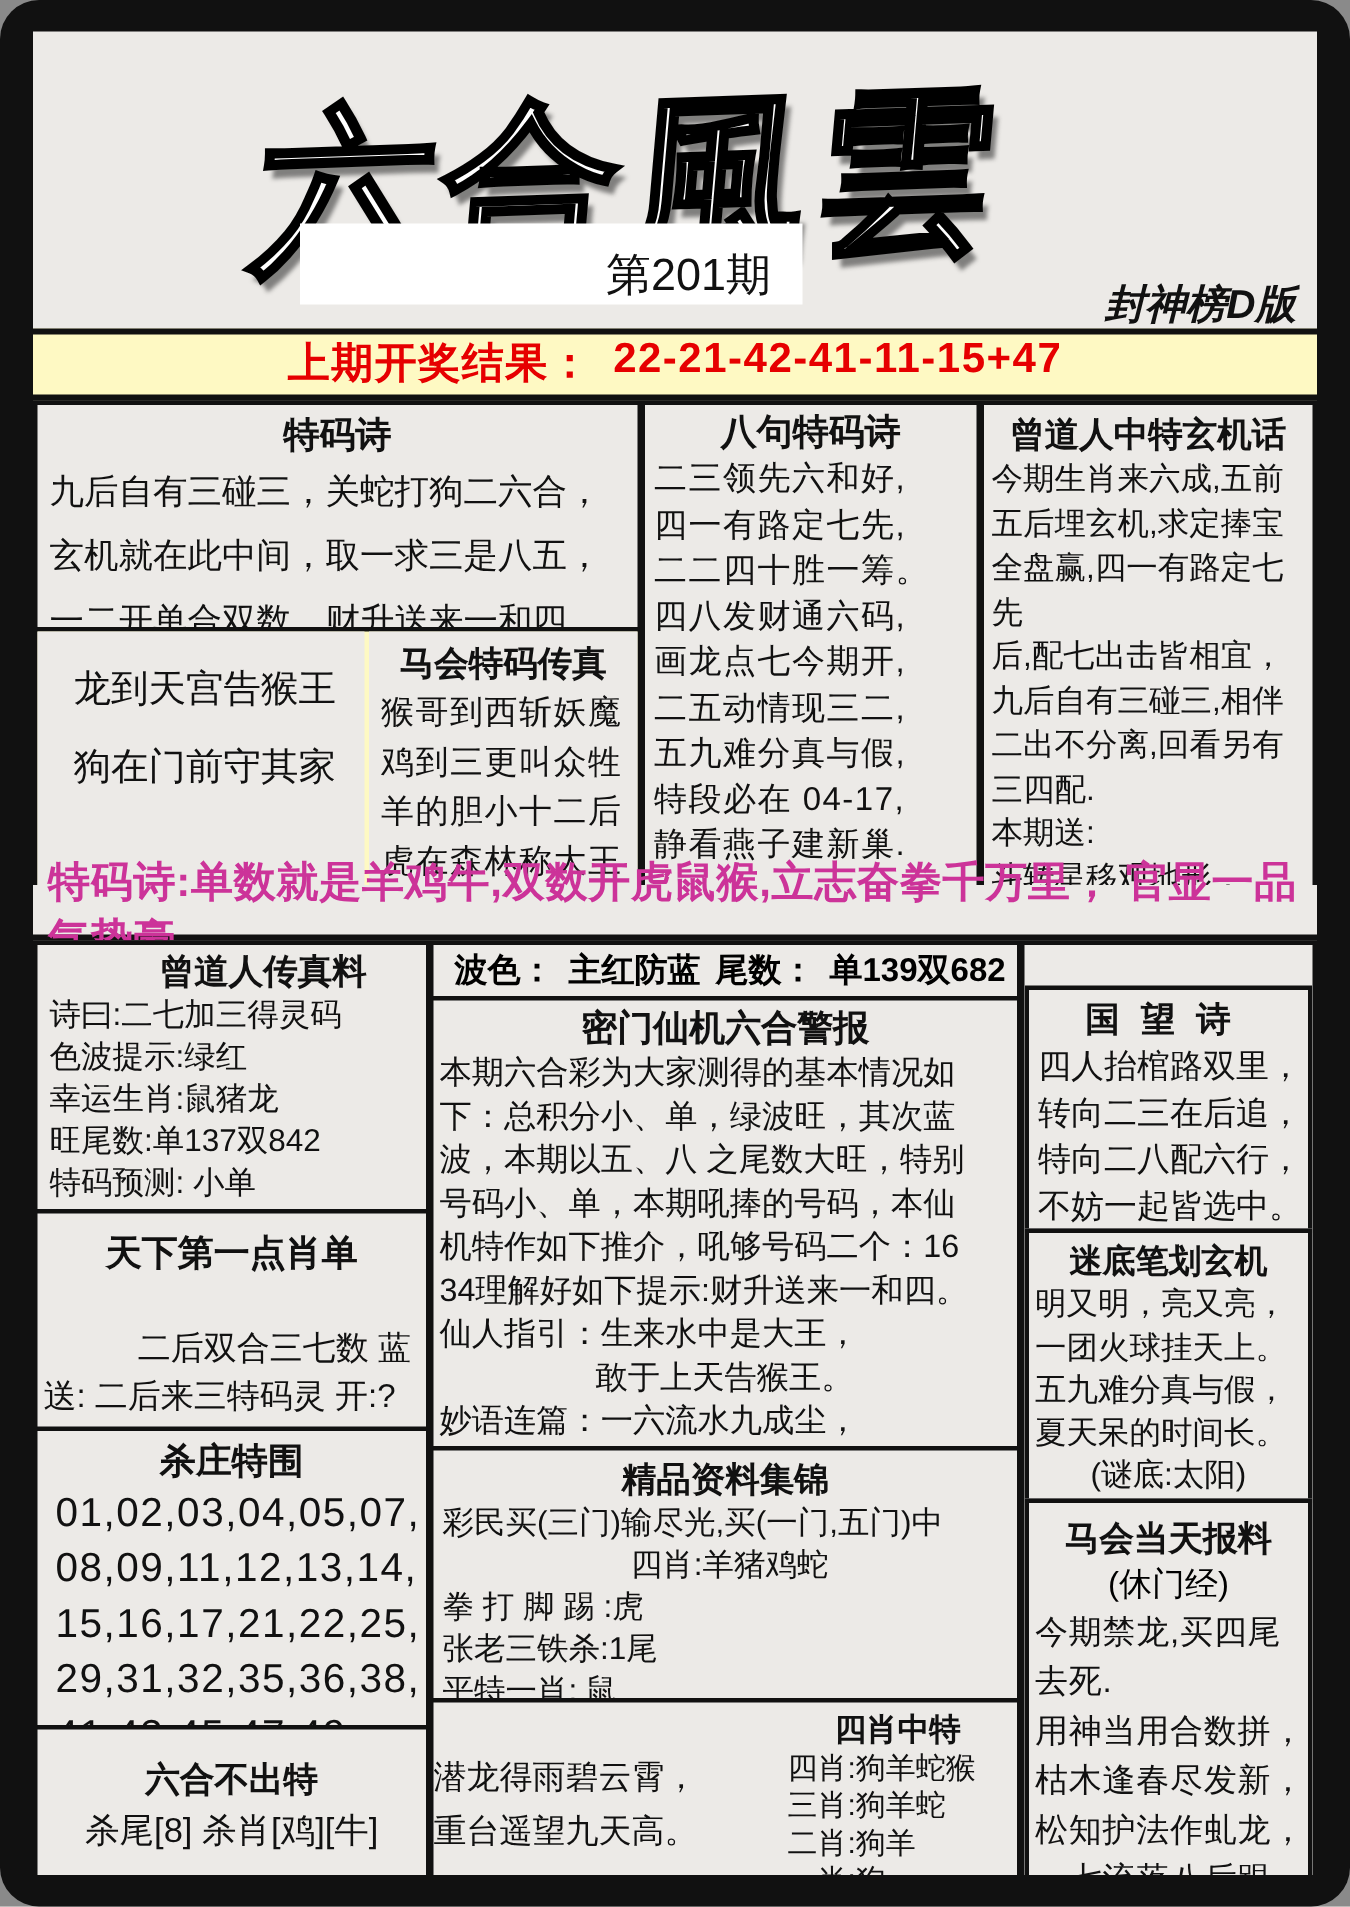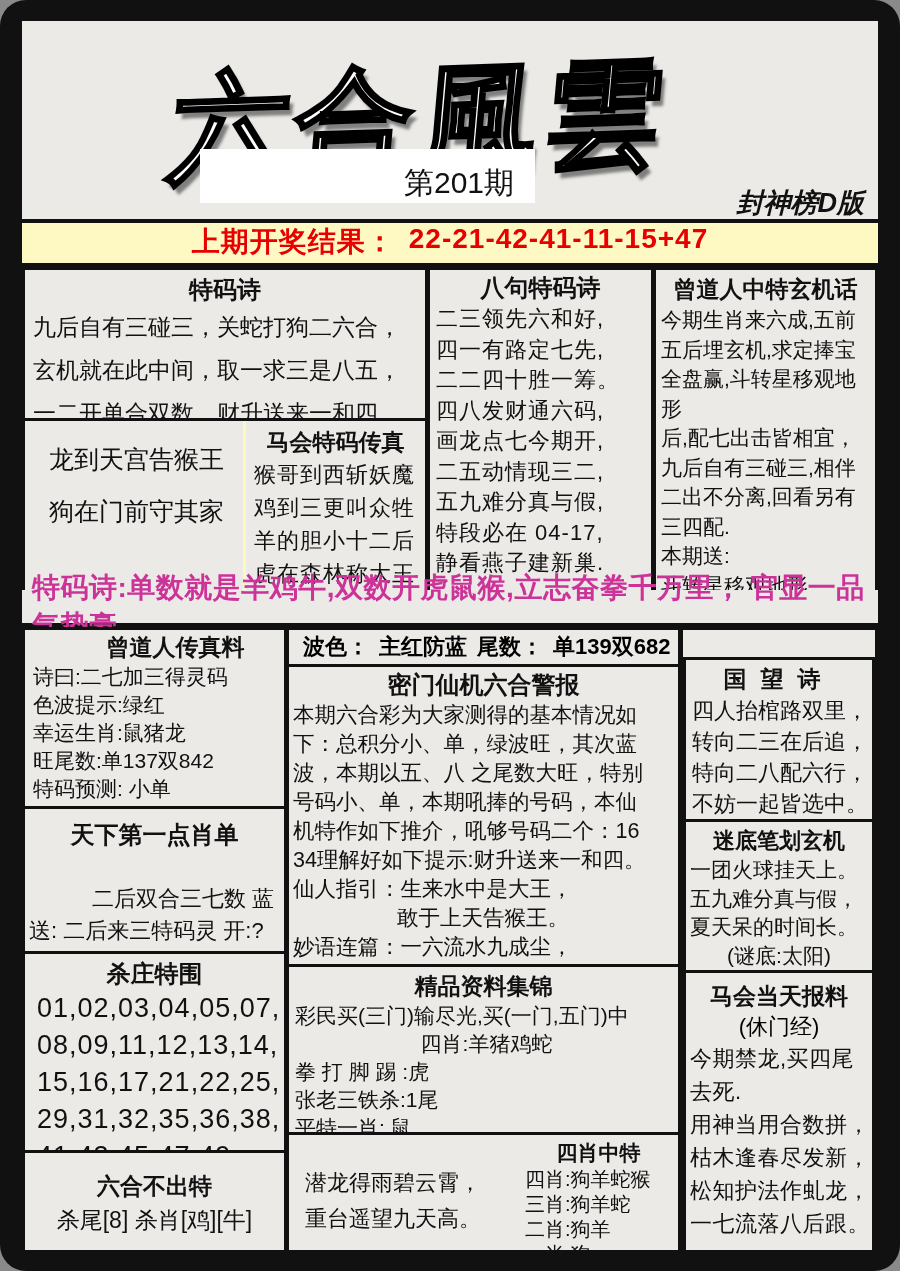--- a/index.html
+++ b/index.html
@@ -58,21 +58,21 @@
   .buchute .ln{font-size:23px;text-align:center;line-height:36px;}
   .bose{display:flex;align-items:center;font-size:22px;font-weight:bold;gap:10px;padding-left:14px;}
   .mimen .btitle{font-size:24px;padding-top:2px;}
   .mimen .ln{font-size:21.5px;line-height:29px;padding:0 4px;white-space:nowrap;}
   .mimen .indent{padding-left:108px;}
   .jingpin .btitle{font-size:23px;padding-top:4px;}
   .jingpin .ln{font-size:21px;line-height:28px;padding-left:6px;white-space:nowrap;}
   .jingpin .ctr{text-align:center;}
   .midbot{display:flex;}
   .qianlong{width:190px;display:flex;flex-direction:column;justify-content:center;gap:6px;}
-  .qianlong .ln{font-size:22px;padding-left:16px;white-space:nowrap;}
+  .qianlong .ln{font-size:22px;padding-left:0;white-space:nowrap;}
   .sixiao{flex:1;padding-top:4px;}
   .sixiao .btitle{font-size:21px;text-align:center;padding-left:40px;}
   .sixiao .ln{font-size:20px;line-height:25px;padding-left:46px;font-weight:500;}
   .rbox{border:3px solid #111;margin-top:-3px;background:#eceae7;overflow:hidden;}
   .rbox:first-of-type{margin-top:0;}
   .guowang .btitle{font-size:23px;letter-spacing:14px;padding-top:4px;}
   .guowang .ln{font-size:22px;line-height:31px;padding-left:6px;}
   .midi .btitle{font-size:22px;padding-top:4px;}
   .midi .ln{font-size:21px;line-height:28.5px;padding-left:4px;}
   .midi .ctr{text-align:center;padding-left:0;}
@@ -131,21 +131,21 @@
         <div class="ln">画龙点七今期开,</div>
         <div class="ln">二五动情现三二,</div>
         <div class="ln">五九难分真与假,</div>
         <div class="ln">特段必在 04-17,</div>
         <div class="ln">静看燕子建新巢.</div>
       </div>
       <div class="cell zdx">
         <div class="btitle">曾道人中特玄机话</div>
         <div class="ln">今期生肖来六成,五前</div>
         <div class="ln">五后埋玄机,求定捧宝</div>
-        <div class="ln">全盘赢,斗转星移观地形</div>
+        <div class="ln">全盘赢,四一有路定七先</div>
         <div class="ln">后,配七出击皆相宜，</div>
         <div class="ln">九后自有三碰三,相伴</div>
         <div class="ln">二出不分离,回看另有</div>
         <div class="ln">三四配.</div>
         <div class="ln">本期送:</div>
         <div class="ln">斗转星移观地形，</div>
         <div class="ln">一马当先来开道.</div>
       </div>
     </div>
 
@@ -233,20 +233,21 @@
         <div class="rspacer"></div>
         <div class="rbox guowang">
           <div class="btitle">国望诗</div>
           <div class="ln">四人抬棺路双里，</div>
           <div class="ln">转向二三在后追，</div>
           <div class="ln">特向二八配六行，</div>
           <div class="ln">不妨一起皆选中。</div>
         </div>
         <div class="rbox midi">
           <div class="btitle">迷底笔划玄机</div>
+          <div class="ln">明又明，亮又亮，</div>
           <div class="ln">一团火球挂天上。</div>
           <div class="ln">五九难分真与假，</div>
           <div class="ln">夏天呆的时间长。</div>
           <div class="ln ctr">(谜底:太阳)</div>
         </div>
         <div class="rbox baoliao">
           <div class="btitle">马会当天报料</div>
           <div class="sub">(休门经)</div>
           <div class="ln">今期禁龙,买四尾</div>
           <div class="ln">去死.</div>

